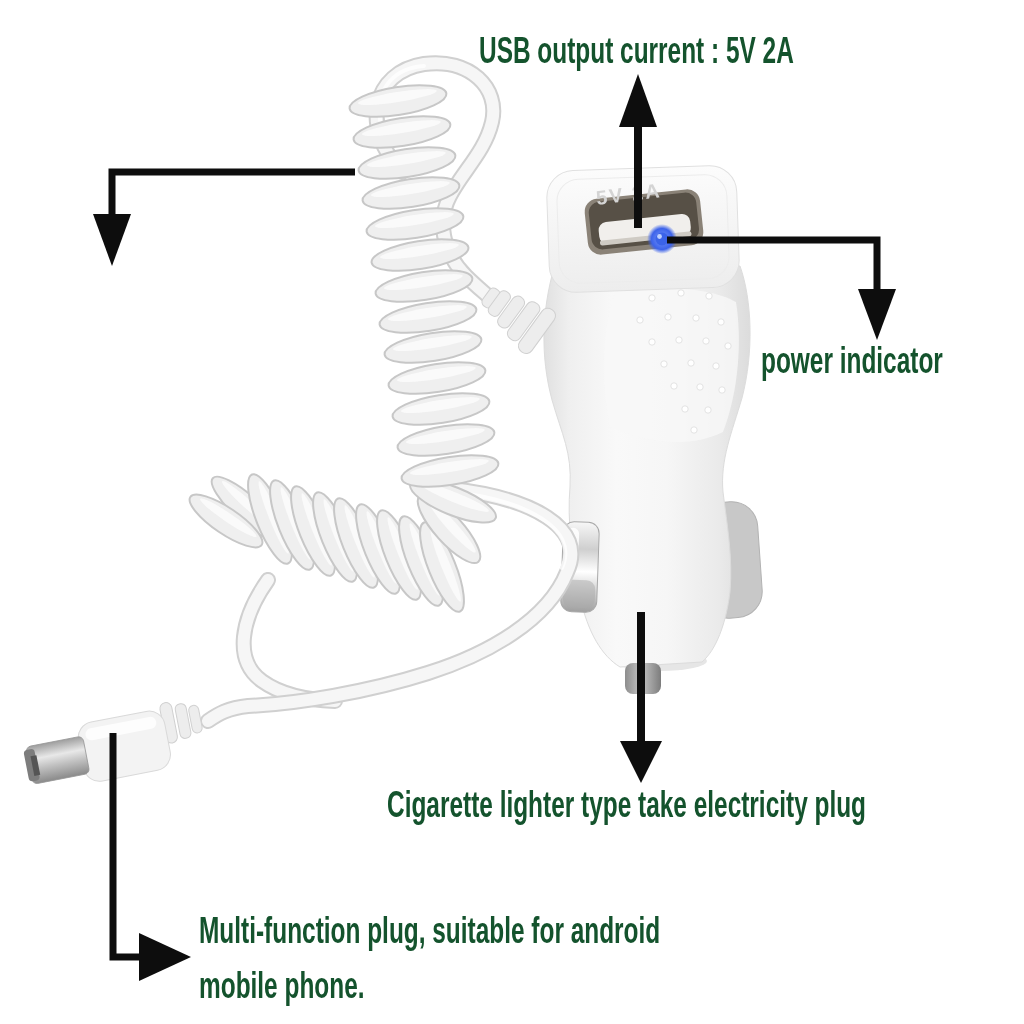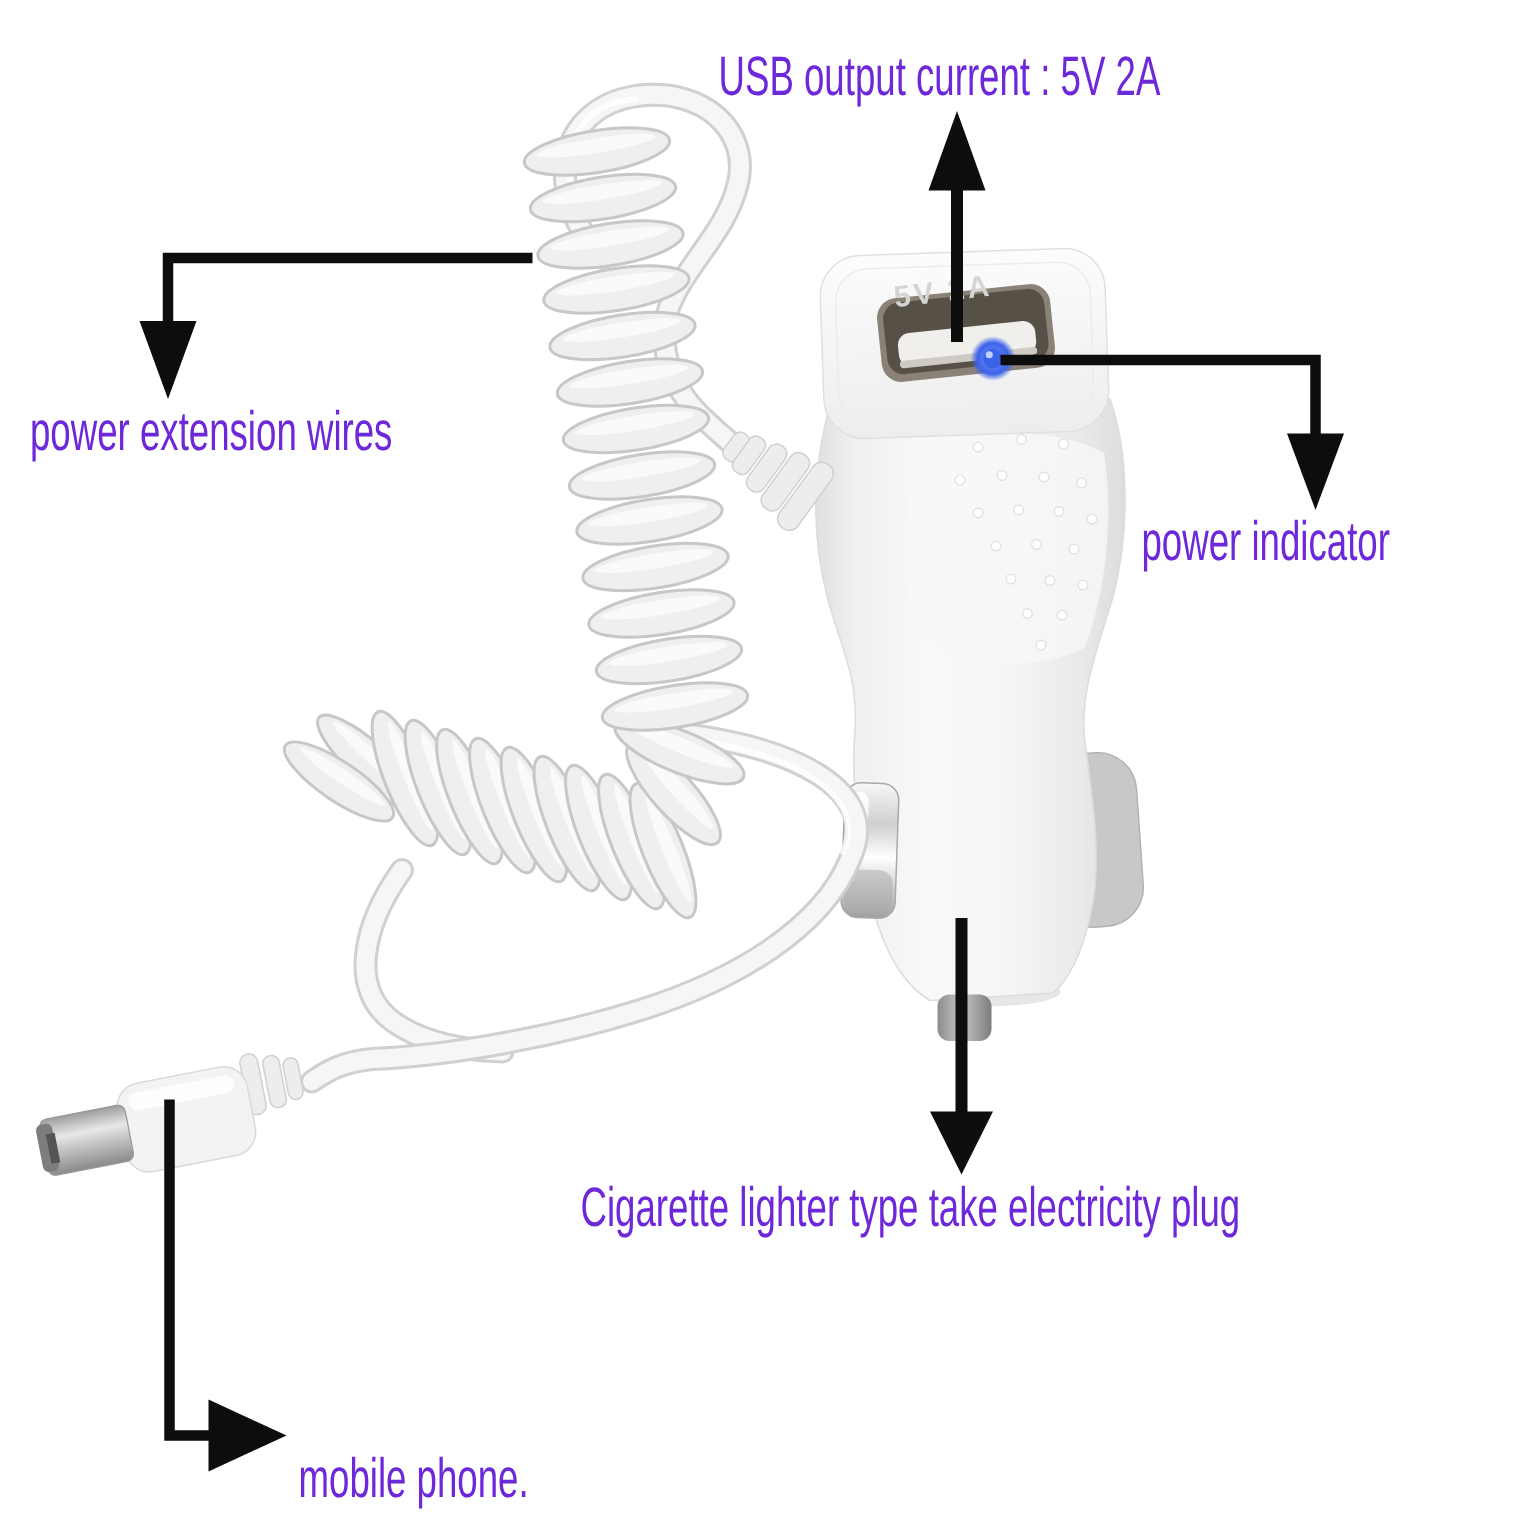--- a/index.html
+++ b/index.html
@@ -1,19 +1,19 @@
 <!DOCTYPE html>
 <html><head>
 <meta charset="utf-8">
 <style>
   html,body{margin:0;padding:0;background:#fff;}
   .stage{position:relative;width:1024px;height:1024px;background:#ffffff;overflow:hidden;
          font-family:"Liberation Sans",sans-serif;}
   .artwork{position:absolute;left:0;top:0;}
-  .label{position:absolute;font-weight:400;font-size:37px;line-height:40px;color:#6d28d9;
+  .label{position:absolute;font-weight:700;font-size:37px;line-height:40px;color:#14532d;
          white-space:nowrap;}
   .lt{display:inline-block;transform:scaleX(.66);transform-origin:0 0;letter-spacing:0px;}
   
   .ct{fill:#efefef;stroke:#c7c7c7;stroke-width:2;}
   .cs{fill:#fcfcfc;opacity:.85;}
   .cableBack{fill:none;stroke:#d0d0d0;stroke-width:16;stroke-linecap:round;}
   .cableFront{fill:none;stroke:#f6f6f6;stroke-width:12;stroke-linecap:round;}
   .cableShine{fill:none;stroke:#ffffff;stroke-width:4;stroke-linecap:round;opacity:.75;}
   .arrowFill{fill:#0d0d0d;}
   .arrowLine{fill:none;stroke:#0d0d0d;stroke-width:7;}
@@ -290,29 +290,29 @@
     <g>
       <path class="arrowLine" d="M 113,733 L 113,957 L 142,957"></path>
       <polygon class="arrowFill" points="191,957 139,933 139,981"></polygon>
     </g>
   </svg>
 
   <div class="label" style="left:479px;top:31px;">
     <span class="lt">USB output current : 5V 2A</span>
   </div>
 
-  <div class="label" style="left:20px;top:268px;">
-    <span class="lt">power extension wires</span>
-  </div>
 
   <div class="label" style="left:761px;top:341px;">
     <span class="lt">power indicator</span>
   </div>
 
   <div class="label" style="left:387px;top:785px;">
     <span class="lt">Cigarette lighter type take electricity plug</span>
   </div>
 
+  <div class="label" style="left:199px;top:911px;">
+    <span class="lt">Multi-function plug, suitable for android</span>
+  </div>
   <div class="label" style="left:199px;top:966px;text-align:right;">
     <span class="lt">mobile phone.</span>
   </div>
 
 </div>
 
 </body></html>

